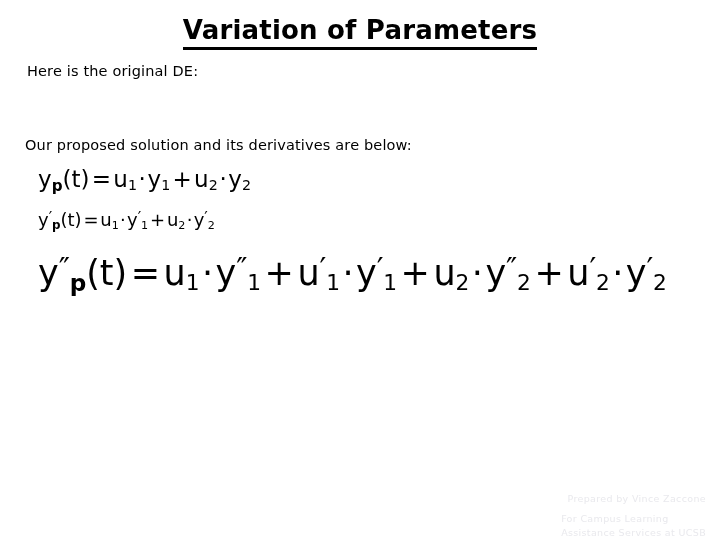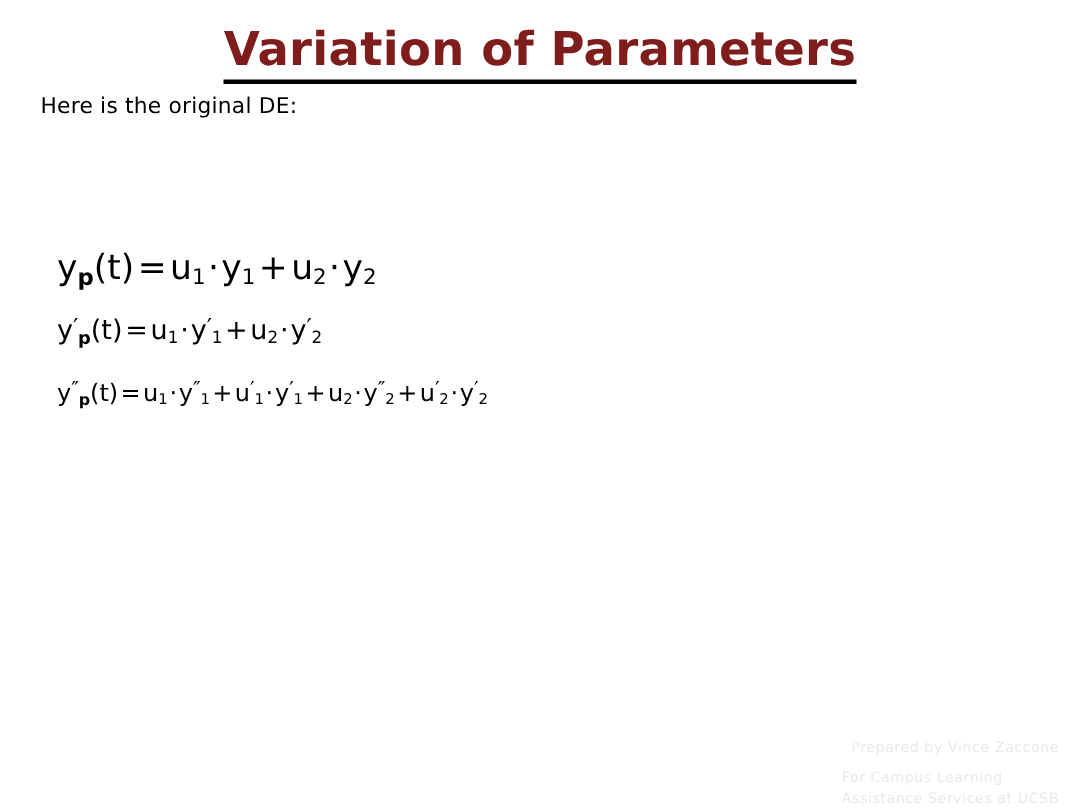--- a/index.html
+++ b/index.html
@@ -26,24 +26,24 @@
     background: #ffffff;
   }
 
   
   .slide-title {
     position: absolute;
     left: 0;
     top: 15px;
     width: 720px;
     text-align: center;
-    font-size: 31px;
+    font-size: 26px;
     font-weight: bold;
     letter-spacing: 0.2px;
-    color: #7f1d1d;
+    color: #000000;
     white-space: nowrap;
   }
   .slide-title .tl-inner {
     display: inline-block;
     border-bottom: 3px solid #000000;
     padding-bottom: 2px;
     line-height: 1.12;
   }
 
   
@@ -64,21 +64,21 @@
     position: absolute;
     color: #000000;
     white-space: nowrap;
     font-family: "DejaVu Sans", "Liberation Sans", sans-serif;
     font-weight: normal;
     line-height: 1.0;
   }
   #eq-de        { left: 38px; top: 85px;  font-size: 28px; }
   #eq-yp        { left: 38px; top: 168px; font-size: 23px; }
   #eq-yp-prime  { left: 38px; top: 211px; font-size: 18px; }
-  #eq-yp-dprime { left: 38px; top: 254px; font-size: 16px; }
+  #eq-yp-dprime { left: 38px; top: 254px; font-size: 35px; }
 
   
   .equation sub {
     font-size: 0.62em;
     vertical-align: -0.24em;
     letter-spacing: 0;
   }
   .equation .psub {
     font-size: 0.66em;
     font-weight: bold;
@@ -116,20 +116,21 @@
 
 <div class="slide">
 
   <div class="slide-title">
     <span class="tl-inner">Variation of Parameters</span>
   </div>
 
   <div class="prose" id="prose-original">Here is the original DE:</div>
 
 
+  <div class="prose" id="prose-solution">Our proposed solution and its derivatives are below:</div>
 
   <div class="equation" id="eq-yp">
     <span>y</span><span class="psub">p</span><span>(t)</span><span class="op">=</span><span>u</span><sub>1</sub><span class="dot">·</span><span>y</span><sub>1</sub><span class="op">+</span><span>u</span><sub>2</sub><span class="dot">·</span><span>y</span><sub>2</sub>
   </div>
 
   <div class="equation" id="eq-yp-prime">
     <span>y</span><span class="pr">′</span><span class="psub">p</span><span>(t)</span><span class="op">=</span><span>u</span><sub>1</sub><span class="dot">·</span><span>y</span><span class="pr">′</span><sub>1</sub><span class="op">+</span><span>u</span><sub>2</sub><span class="dot">·</span><span>y</span><span class="pr">′</span><sub>2</sub>
   </div>
 
   <div class="equation" id="eq-yp-dprime">

